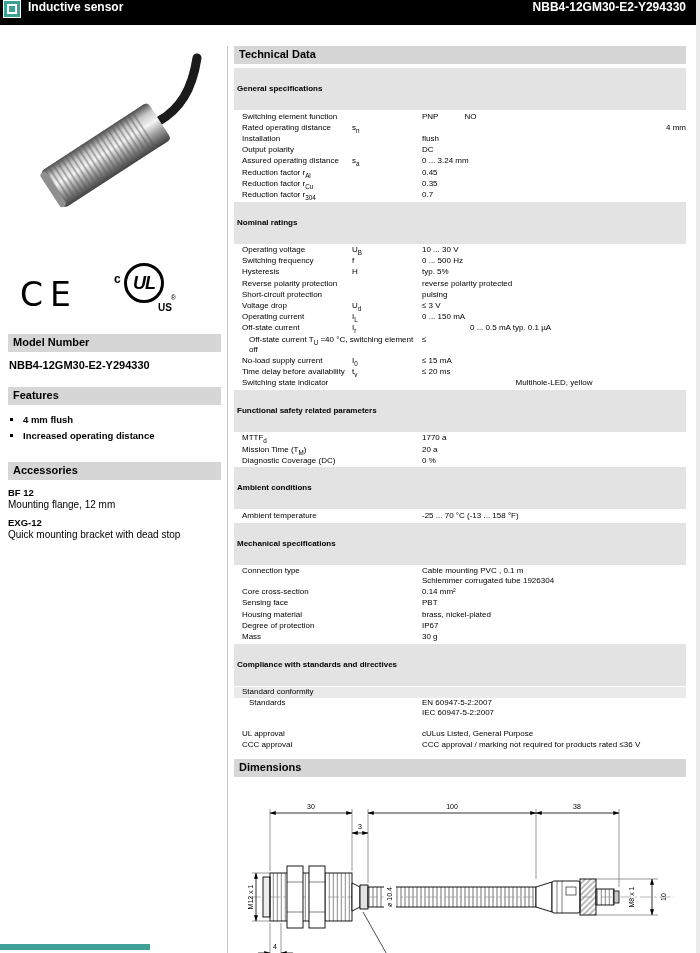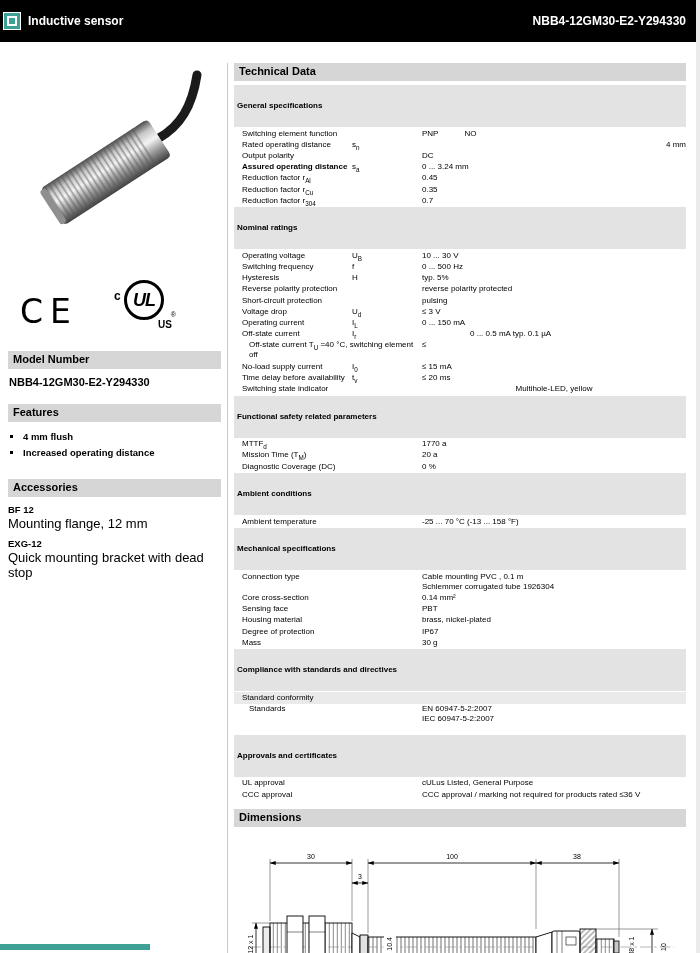--- a/index.html
+++ b/index.html
@@ -1,19 +1,19 @@
 <!DOCTYPE html>
 <html><head>
 <meta charset="utf-8">
 <style>
   *{box-sizing:border-box;margin:0;padding:0}
   body{background:#fff;font-family:"Liberation Sans",sans-serif;color:#000}
   .page{width:700px;height:953px;position:relative;overflow:hidden;background:#fff;border-right:4px solid #ebebeb}
   
-  .topbar{height:42px;background:#000;display:flex;align-items:center;padding:0 10px 0 3px;color:#fff}
+  .topbar{height:25px;background:#000;display:flex;align-items:flex-start;padding:0 10px 0 3px;color:#fff}
   .cube{width:18px;height:18px;background:#3FA095;border:1px solid #fff;position:relative;flex:none}
   .cube::after{content:"";position:absolute;left:3px;top:3px;right:3px;bottom:3px;border:2px solid #fff}
   .topbar-title{font-size:12px;font-weight:bold;margin-left:7px}
   .topbar-model{margin-left:auto;font-size:12px;font-weight:bold}
   
   .main{display:flex;align-items:stretch;padding-top:21px;min-height:922px}
   .leftcol{width:227px;flex:none;padding-left:8px;padding-right:6px}
   .rightcol{flex:1;border-left:1px solid #c9c9c9;padding:0 10px 0 6px}
   .secbar{background:#d6d6d6;font-size:11px;font-weight:bold;padding:2px 5px 3px;line-height:13px}
   
@@ -22,21 +22,21 @@
   .ce{font-size:33px;line-height:38px;letter-spacing:7px;font-family:"DejaVu Sans",sans-serif}
   .ul-wrap{position:relative;width:62px;height:54px}
   .ul-circle{position:absolute;left:10px;top:3px;width:40px;height:40px;border:3px solid #000;border-radius:50%;
              font-style:italic;font-weight:bold;font-size:18px;display:flex;align-items:center;justify-content:center;letter-spacing:-1px}
   .ul-c{position:absolute;left:0;top:12px;font-weight:bold;font-size:12px}
   .ul-us{position:absolute;right:4px;bottom:1px;font-weight:bold;font-size:10px}
   .ul-r{position:absolute;right:0;top:34px;font-size:7px}
   .model-number{font-weight:bold;font-size:11px;margin:7px 0 16px 1px}
   ul.features{margin:7px 0 18px;padding-left:15px;font-size:9.5px;font-weight:bold;line-height:16px;list-style:square}
   .acc-name{font-weight:bold;font-size:9.5px;margin-top:7px}
-  .acc-desc{font-size:13px;margin-top:1px}
+  .acc-desc{font-size:10px;margin-top:1px}
   
   #tech-table{margin-top:4px;font-size:8px;line-height:10px}
   .tsec{background:#e3e3e3;font-weight:bold;padding:16px 3px;margin:1px 0}
   .trow{display:grid;grid-template-columns:118px 70px 1fr;padding:0.6px 0}
   .trow.shade{background:#eaeaea}
   .ind1 .tlabel{padding-left:8px}
   .ind2 .tlabel{padding-left:15px}
   sub{font-size:6.3px;line-height:0}
   .tgap{height:9px}
   .tval2{margin-left:26px}
@@ -127,27 +127,33 @@
             </div>
           </div>
           <div class="trow ind1">
             <div class="tlabel" style="grid-column: 1;">Rated operating distance</div>
             <div class="tsym" style="grid-column: 2;">s<sub>n</sub></div>
             <div class="tval" style="grid-column: 3; text-align: right;">
               <div>4 mm</div>
             </div>
           </div>
           <div class="trow ind1">
+            <div class="tlabel" style="grid-column: 1 / 3;">Installation</div>
+            <div class="tval" style="grid-column: 3;">
+              <div>flush</div>
+            </div>
+          </div>
+          <div class="trow ind1">
             <div class="tlabel" style="grid-column: 1 / 3;">Output polarity</div>
             <div class="tval" style="grid-column: 3;">
               <div>DC</div>
             </div>
           </div>
           <div class="trow ind1">
-            <div class="tlabel" style="grid-column: 1; font-weight: bold;">Assured operating distance</div>
+            <div class="tlabel" style="grid-column: 1;">Assured operating distance</div>
             <div class="tsym" style="grid-column: 2;">s<sub>a</sub></div>
             <div class="tval" style="grid-column: 3;">
               <div>0 ... 3.24 mm</div>
             </div>
           </div>
           <div class="trow ind1">
             <div class="tlabel" style="grid-column: 1 / 3;">Reduction factor r<sub>Al</sub></div>
             <div class="tval" style="grid-column: 3;">
               <div>0.45</div>
             </div>
@@ -315,21 +321,20 @@
             <div class="tval" style="grid-column: 3;"></div>
           </div>
           <div class="trow ind2">
             <div class="tlabel" style="grid-column: 1 / 3;">Standards</div>
             <div class="tval" style="grid-column: 3;">
               <div>EN 60947-5-2:2007</div>
               <div>IEC 60947-5-2:2007</div>
             </div>
           </div>
           <div class="tgap"></div>
-          <div class="tsec">Approvals and certificates</div>
           <div class="trow ind1">
             <div class="tlabel" style="grid-column: 1 / 3;">UL approval</div>
             <div class="tval" style="grid-column: 3;">
               <div>cULus Listed, General Purpose</div>
             </div>
           </div>
           <div class="trow ind1">
             <div class="tlabel" style="grid-column: 1 / 3;">CCC approval</div>
             <div class="tval" style="grid-column: 3;">
               <div>CCC approval / marking not required for products rated ≤36 V</div>

